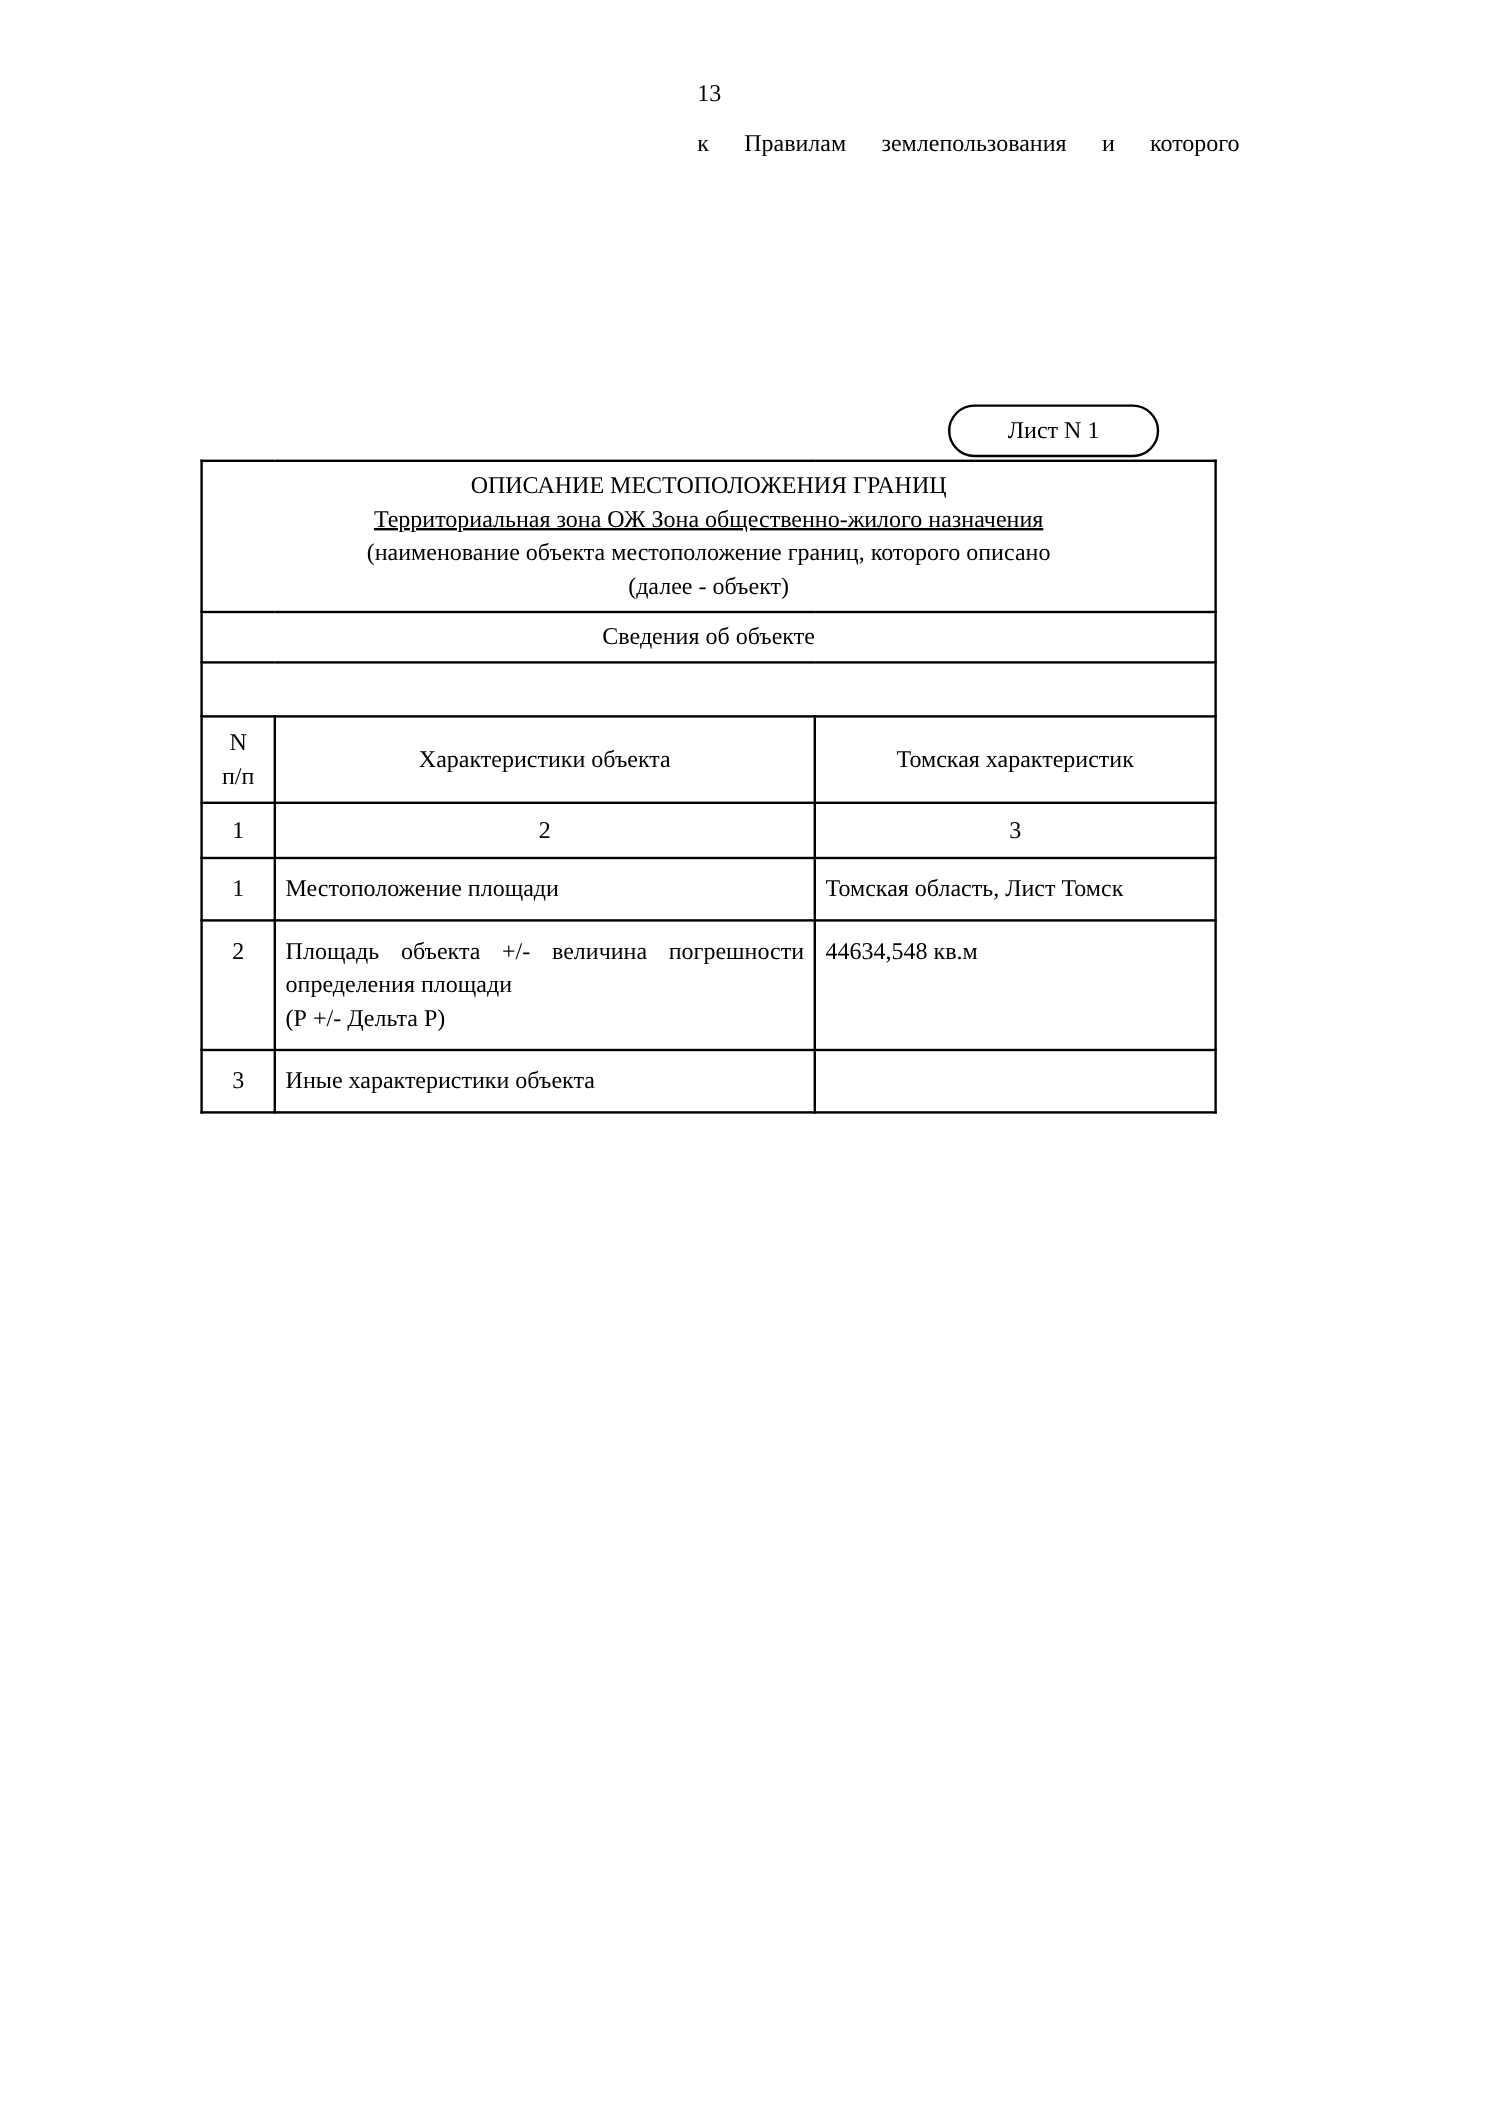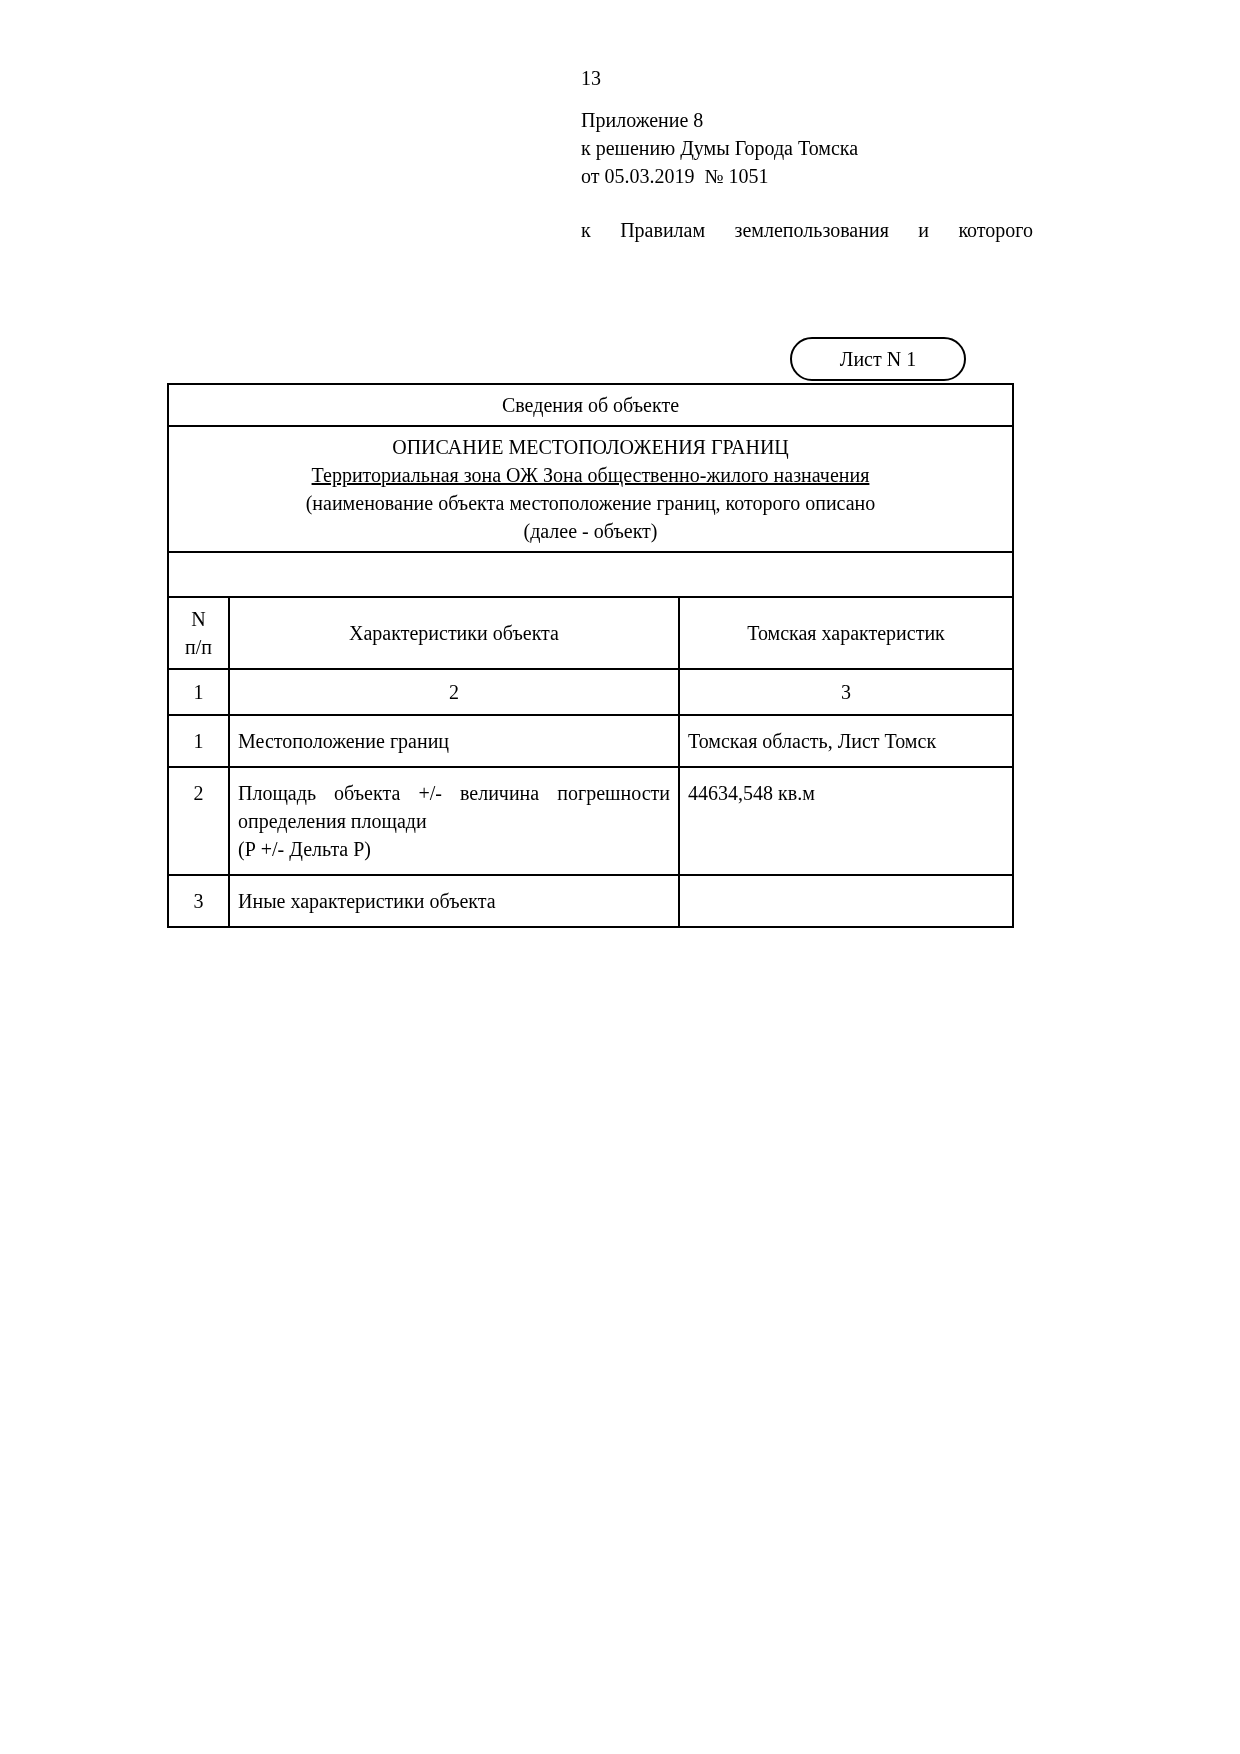--- a/index.html
+++ b/index.html
@@ -63,69 +63,64 @@
   .justified { text-align: justify; white-space: pre-wrap; }
   .row-tall td { height: 100px; }
 </style>
 </head>
 <body>
 
 <div class="page">
 
   <div class="header-block">
     <div class="page-number">13</div>
-    <div class="appendix appendix8">
-      <div>Приложение 8</div>
-      <div>к решению Думы Города Томска</div>
-      <div class="pre">от 05.03.2019  № 1051</div>
-    </div>
     <div class="appendix appendix24">
       <div class="justify-line">к Правилам землепользования и которого</div>
     </div>
   </div>
 
   <div class="sheet-box">
     <span>Лист N 1</span>
   </div>
 
   <table class="main-table">
     <colgroup>
       <col style="width:61px">
       <col style="width:450px">
       <col style="width:334px">
     </colgroup>
     <tbody>
       <tr>
-        <td colspan="3" class="section-cell">Сведения об объекте</td>
-      </tr>
-      <tr>
         <td colspan="3" class="title-cell">
           <div>ОПИСАНИЕ МЕСТОПОЛОЖЕНИЯ ГРАНИЦ</div>
           <div class="zone-name">Территориальная зона ОЖ Зона общественно-жилого назначения</div>
           <div>(наименование объекта местоположение границ, которого описано</div>
           <div>(далее - объект)</div>
         </td>
+      </tr>
+      <tr>
+        <td colspan="3" class="section-cell">Сведения об объекте</td>
       </tr>
       <tr>
         <td colspan="3" class="empty-cell"></td>
       </tr>
       <tr class="head-row">
         <td class="pre">N
 п/п</td>
         <td>Характеристики объекта</td>
         <td>Томская характеристик</td>
       </tr>
       <tr class="num-row">
         <td>1</td>
         <td>2</td>
         <td>3</td>
       </tr>
       <tr class="data-row">
         <td class="cell-num">1</td>
-        <td>Местоположение границ</td>
+        <td>Местоположение площади</td>
         <td>Томская область, Лист Томск</td>
       </tr>
       <tr class="data-row row-tall">
         <td class="cell-num">2</td>
         <td class="justified">Площадь объекта +/- величина погрешности определения площади
 (Р +/- Дельта Р)</td>
         <td>44634,548 кв.м</td>
       </tr>
       <tr class="data-row">
         <td class="cell-num">3</td>

